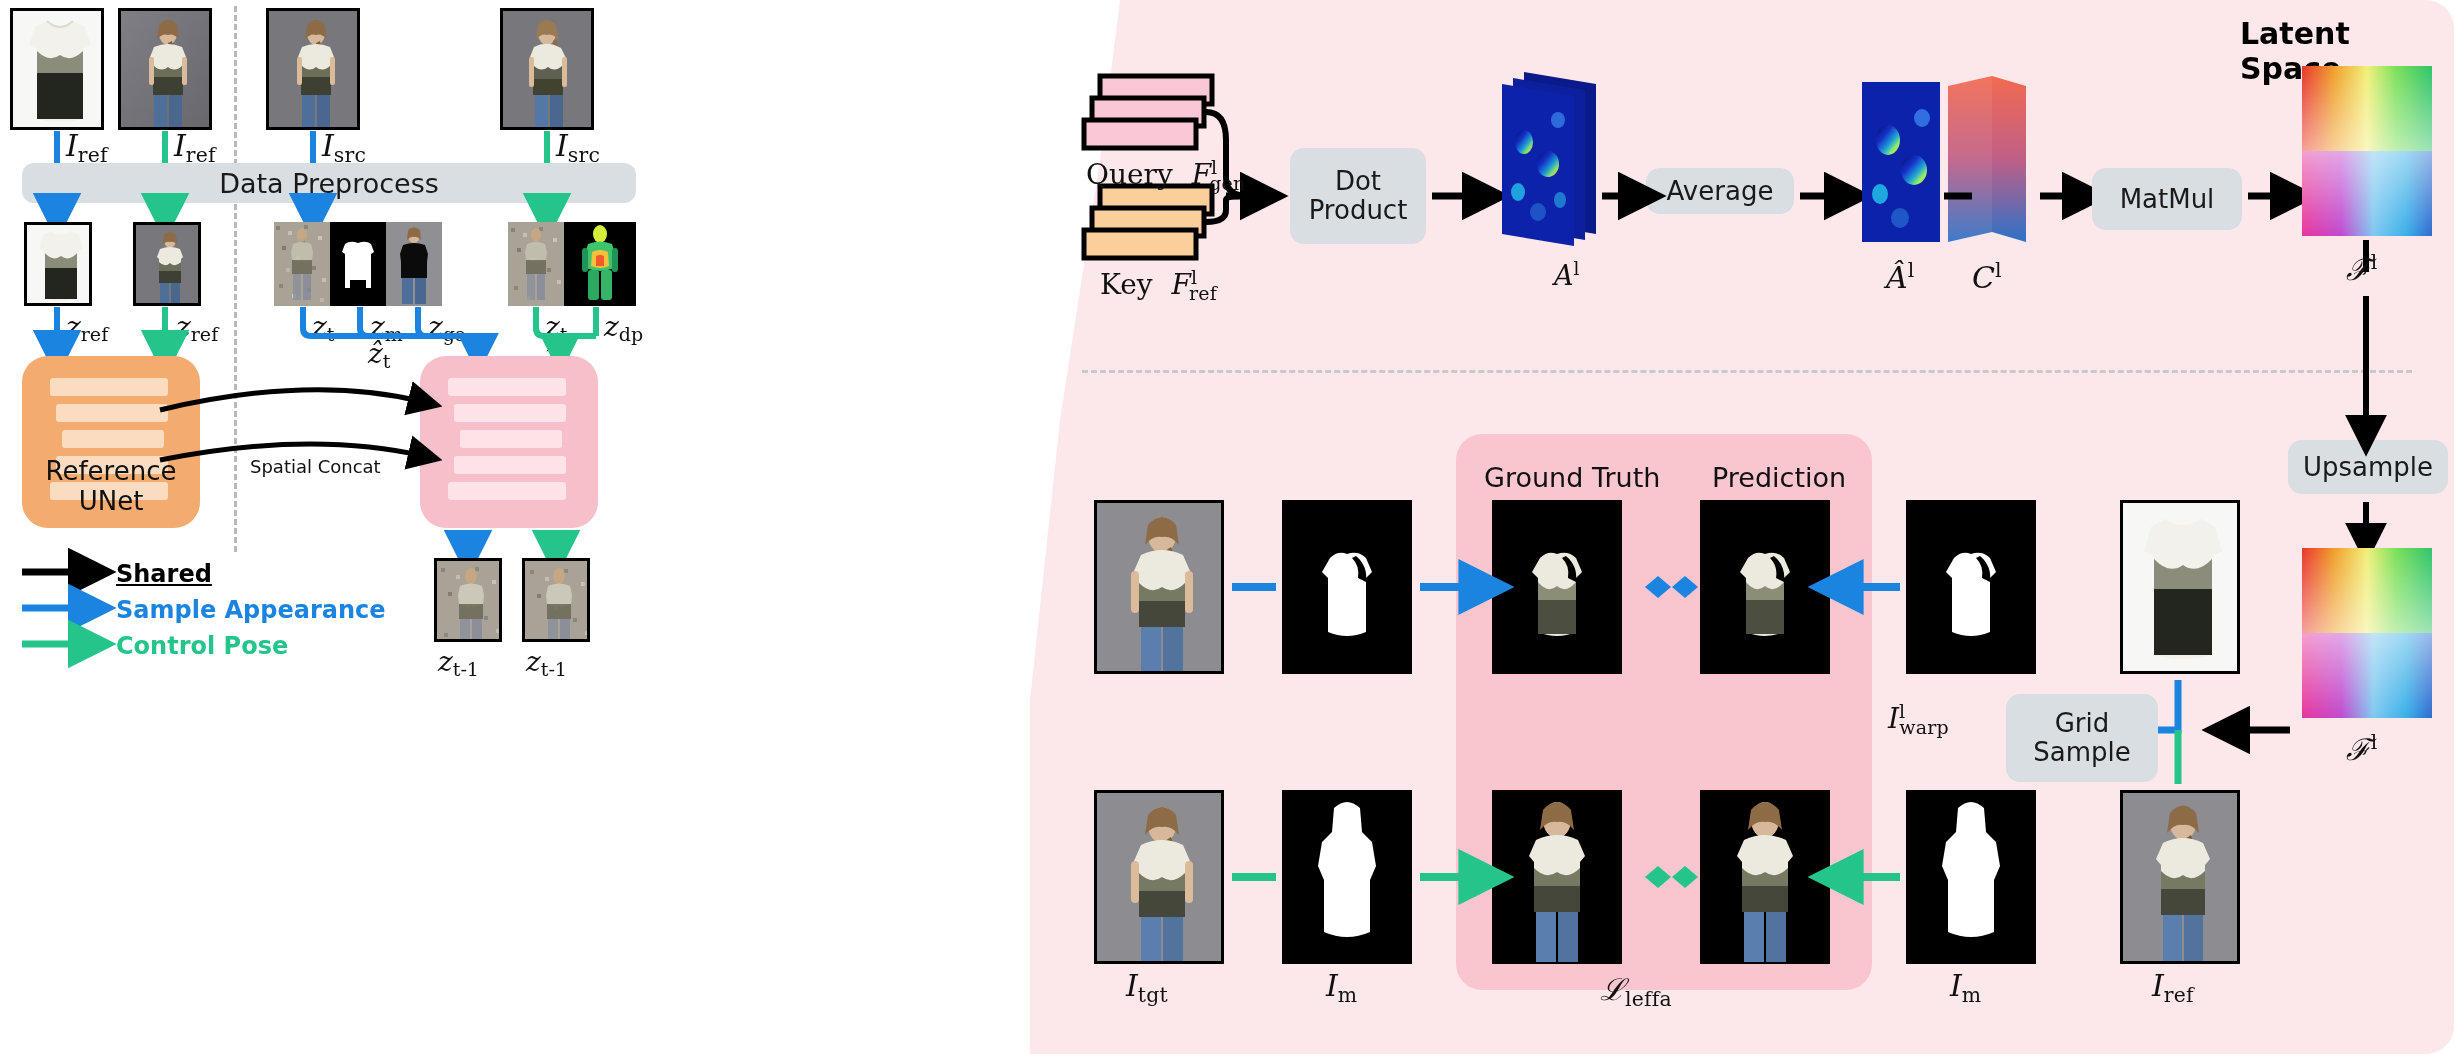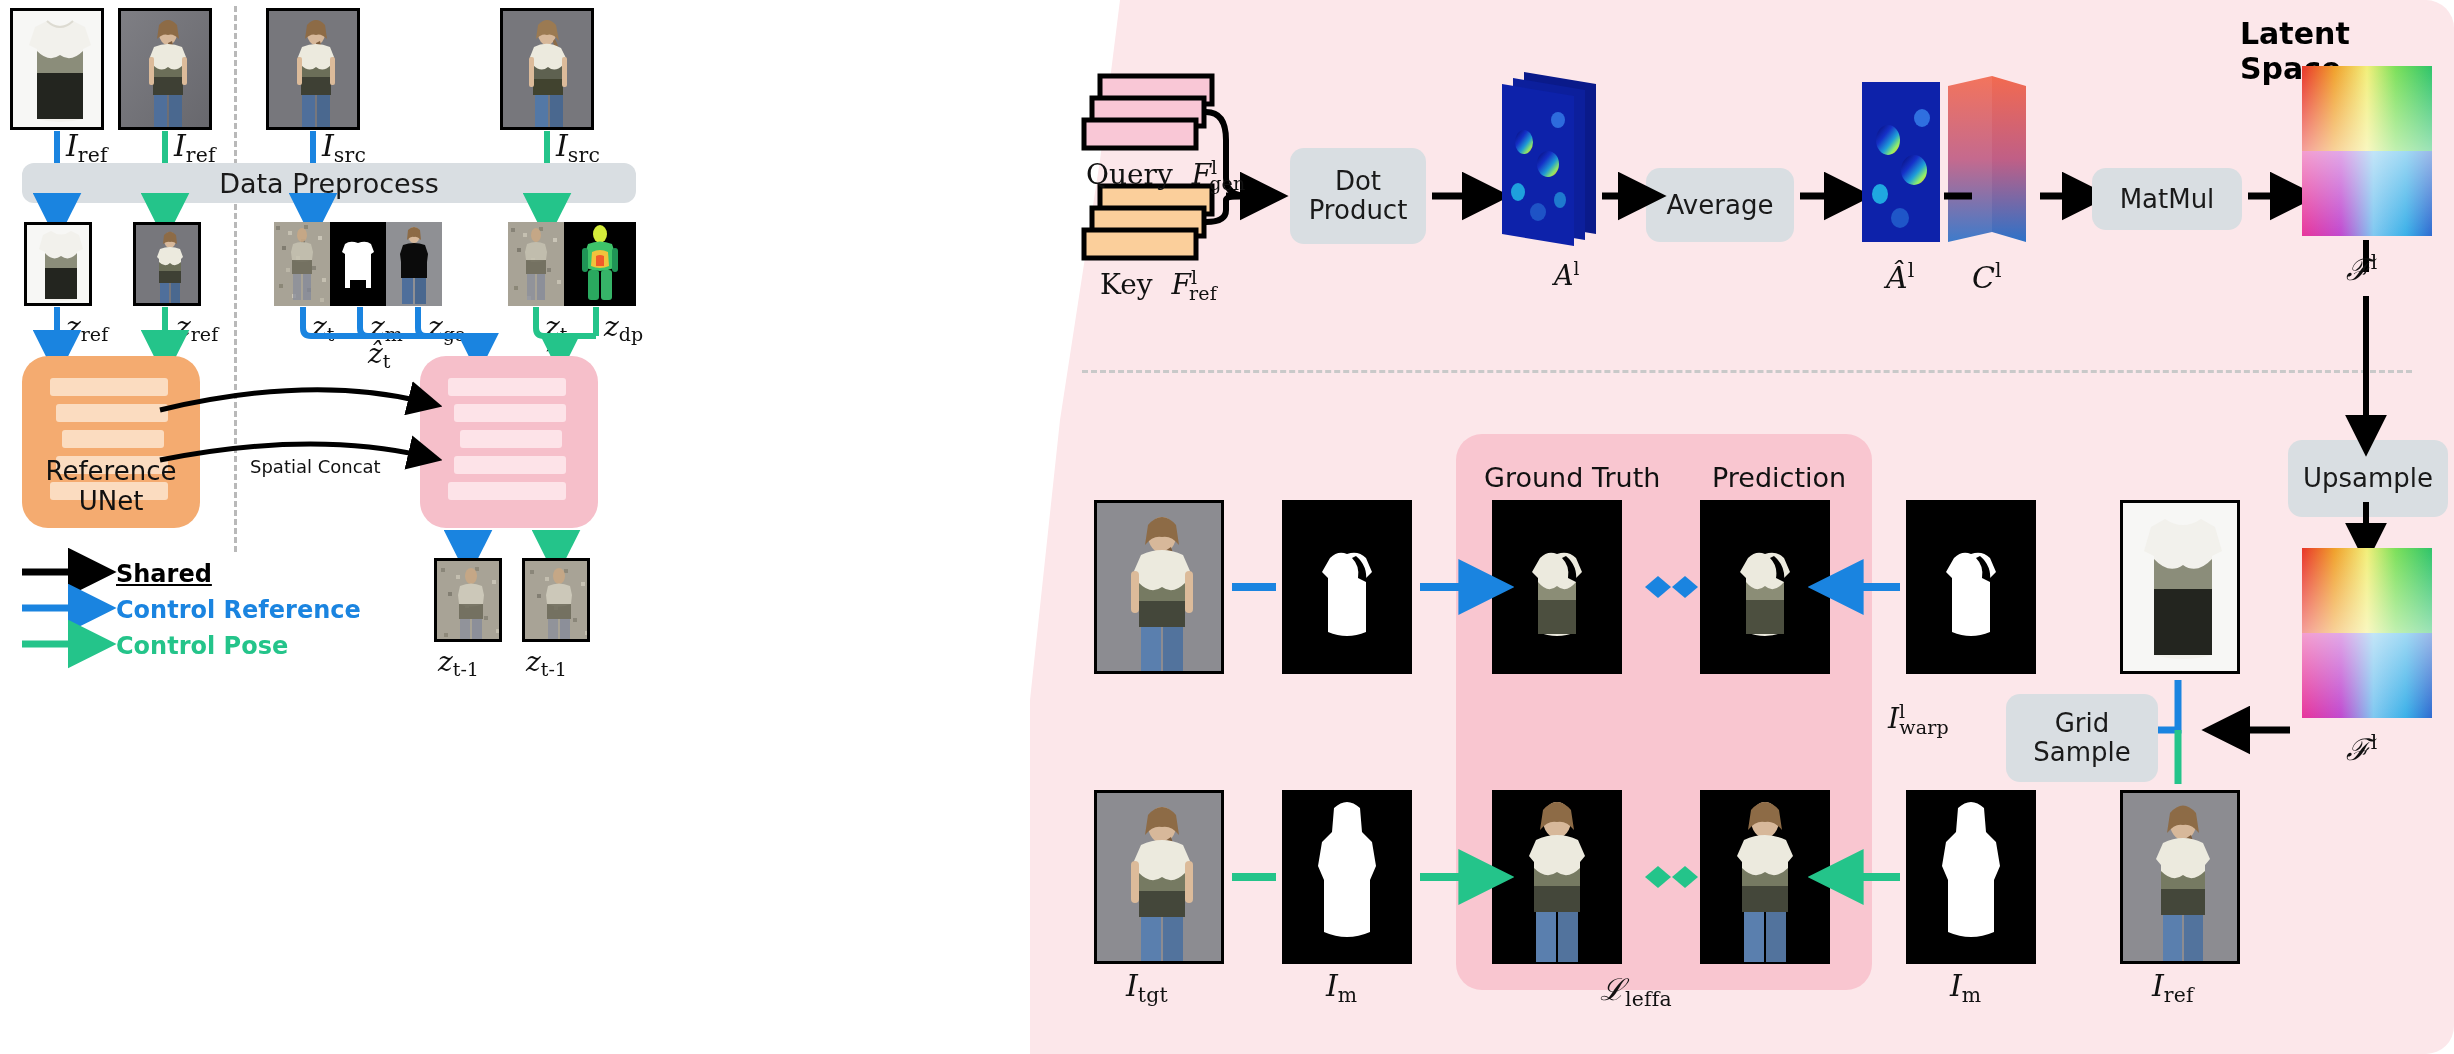--- a/index.html
+++ b/index.html
@@ -367,21 +367,21 @@
 <div class="zcap" style="left:526px;top:645px;font-size:28px;">
   <span class="ital">z</span><span class="sub">t-1</span>
 </div>
 
 <svg width="2454" height="1054">
   <line x1="22" y1="572" x2="90" y2="572" stroke="#000" stroke-width="7" marker-end="url(#ar-black)"></line>
   <line x1="22" y1="608" x2="90" y2="608" stroke="#1a84e0" stroke-width="7" marker-end="url(#ar-blue)"></line>
   <line x1="22" y1="644" x2="90" y2="644" stroke="#24c48a" stroke-width="7" marker-end="url(#ar-green)"></line>
 </svg>
 <div class="legtext" style="left:116px;top:560px;color:#000;text-decoration:underline;">Shared</div>
-<div class="legtext" style="left:116px;top:596px;color:#1a84e0;">Control Reference</div>
+<div class="legtext" style="left:116px;top:596px;color:#1a84e0;">Sample Appearance</div>
 <div class="legtext" style="left:116px;top:632px;color:#24c48a;">Control Pose</div>
 
 <div class="pinkpanel" style="left:1030px;top:0;width:1424px;height:1054px;clip-path:polygon(90px 0, 1424px 0, 1424px 1054px, 0px 1054px, 0 700px, 30px 420px, 70px 160px);background:#fce7ea;border-radius:0 28px 28px 0;"></div>
 
 <div class="panel-title" style="left:2240px;top:16px;">Latent Space</div>
 <div class="panel-title" style="left:2258px;top:1056px;">Pixel Space</div>
 
 <div class="dashh" style="left:1082px;top:370px;width:1330px;"></div>
 
 <svg width="2454" height="1054">
@@ -440,21 +440,21 @@
       <ellipse cx="56" cy="48" rx="7" ry="8" fill="#2f6fe0"></ellipse>
       <ellipse cx="36" cy="140" rx="8" ry="9" fill="#1f56c8"></ellipse>
       <ellipse cx="58" cy="128" rx="6" ry="8" fill="#1f7fd0"></ellipse>
     </g>
   </g>
 </svg>
 <div class="cap" style="left:1554px;top:258px;font-size:27px;">
   <span>A</span><span class="sup">l</span>
 </div>
 
-<div class="procsm" style="left:1646px;top:168px;width:148px;height:74px;">
+<div class="procsm" style="left:1646px;top:168px;width:148px;height:46px;">
   <span>Average</span>
 </div>
 
 <svg width="2454" height="1054">
   <line x1="1602" y1="196" x2="1640" y2="196" stroke="#000" stroke-width="7" marker-end="url(#ar-black)"></line>
   <line x1="1800" y1="196" x2="1846" y2="196" stroke="#000" stroke-width="7" marker-end="url(#ar-black)"></line>
   <g transform="translate(1862,82)">
     <rect x="0" y="0" width="78" height="160" fill="#0d22aa"></rect>
     <ellipse cx="26" cy="58" rx="12" ry="15" fill="url(#heat)"></ellipse>
     <ellipse cx="52" cy="88" rx="13" ry="15" fill="url(#heat)"></ellipse>
@@ -514,21 +514,21 @@
     <rect x="0" y="0" width="130" height="170" fill="url(#fl1)"></rect>
     <rect x="0" y="85" width="130" height="85" fill="url(#fl2)"></rect>
     <rect x="0" y="0" width="130" height="170" fill="url(#flv)" opacity=".55"></rect>
   </g>
   <line x1="2366" y1="240" x2="2366" y2="272" stroke="#000" stroke-width="6"></line>
 </svg>
 <div class="cap" style="left:2346px;top:248px;font-size:30px;">
   <span style="font-family:'DejaVu Serif',serif;">ℱ</span><span class="sup">l</span>
 </div>
 
-<div class="procsm" style="left:2288px;top:440px;width:160px;height:77px;">
+<div class="procsm" style="left:2288px;top:440px;width:160px;height:54px;">
   <span>Upsample</span>
 </div>
 <svg width="2454" height="1054">
   <line x1="2366" y1="296" x2="2366" y2="434" stroke="#000" stroke-width="6" marker-end="url(#ar-black)"></line>
   <line x1="2366" y1="502" x2="2366" y2="542" stroke="#000" stroke-width="6" marker-end="url(#ar-black)"></line>
   <g transform="translate(2302,548)">
     <rect x="0" y="0" width="130" height="170" fill="url(#fl1)"></rect>
     <rect x="0" y="85" width="130" height="85" fill="url(#fl2)"></rect>
     <rect x="0" y="0" width="130" height="170" fill="url(#flv)" opacity=".55"></rect>
   </g>

